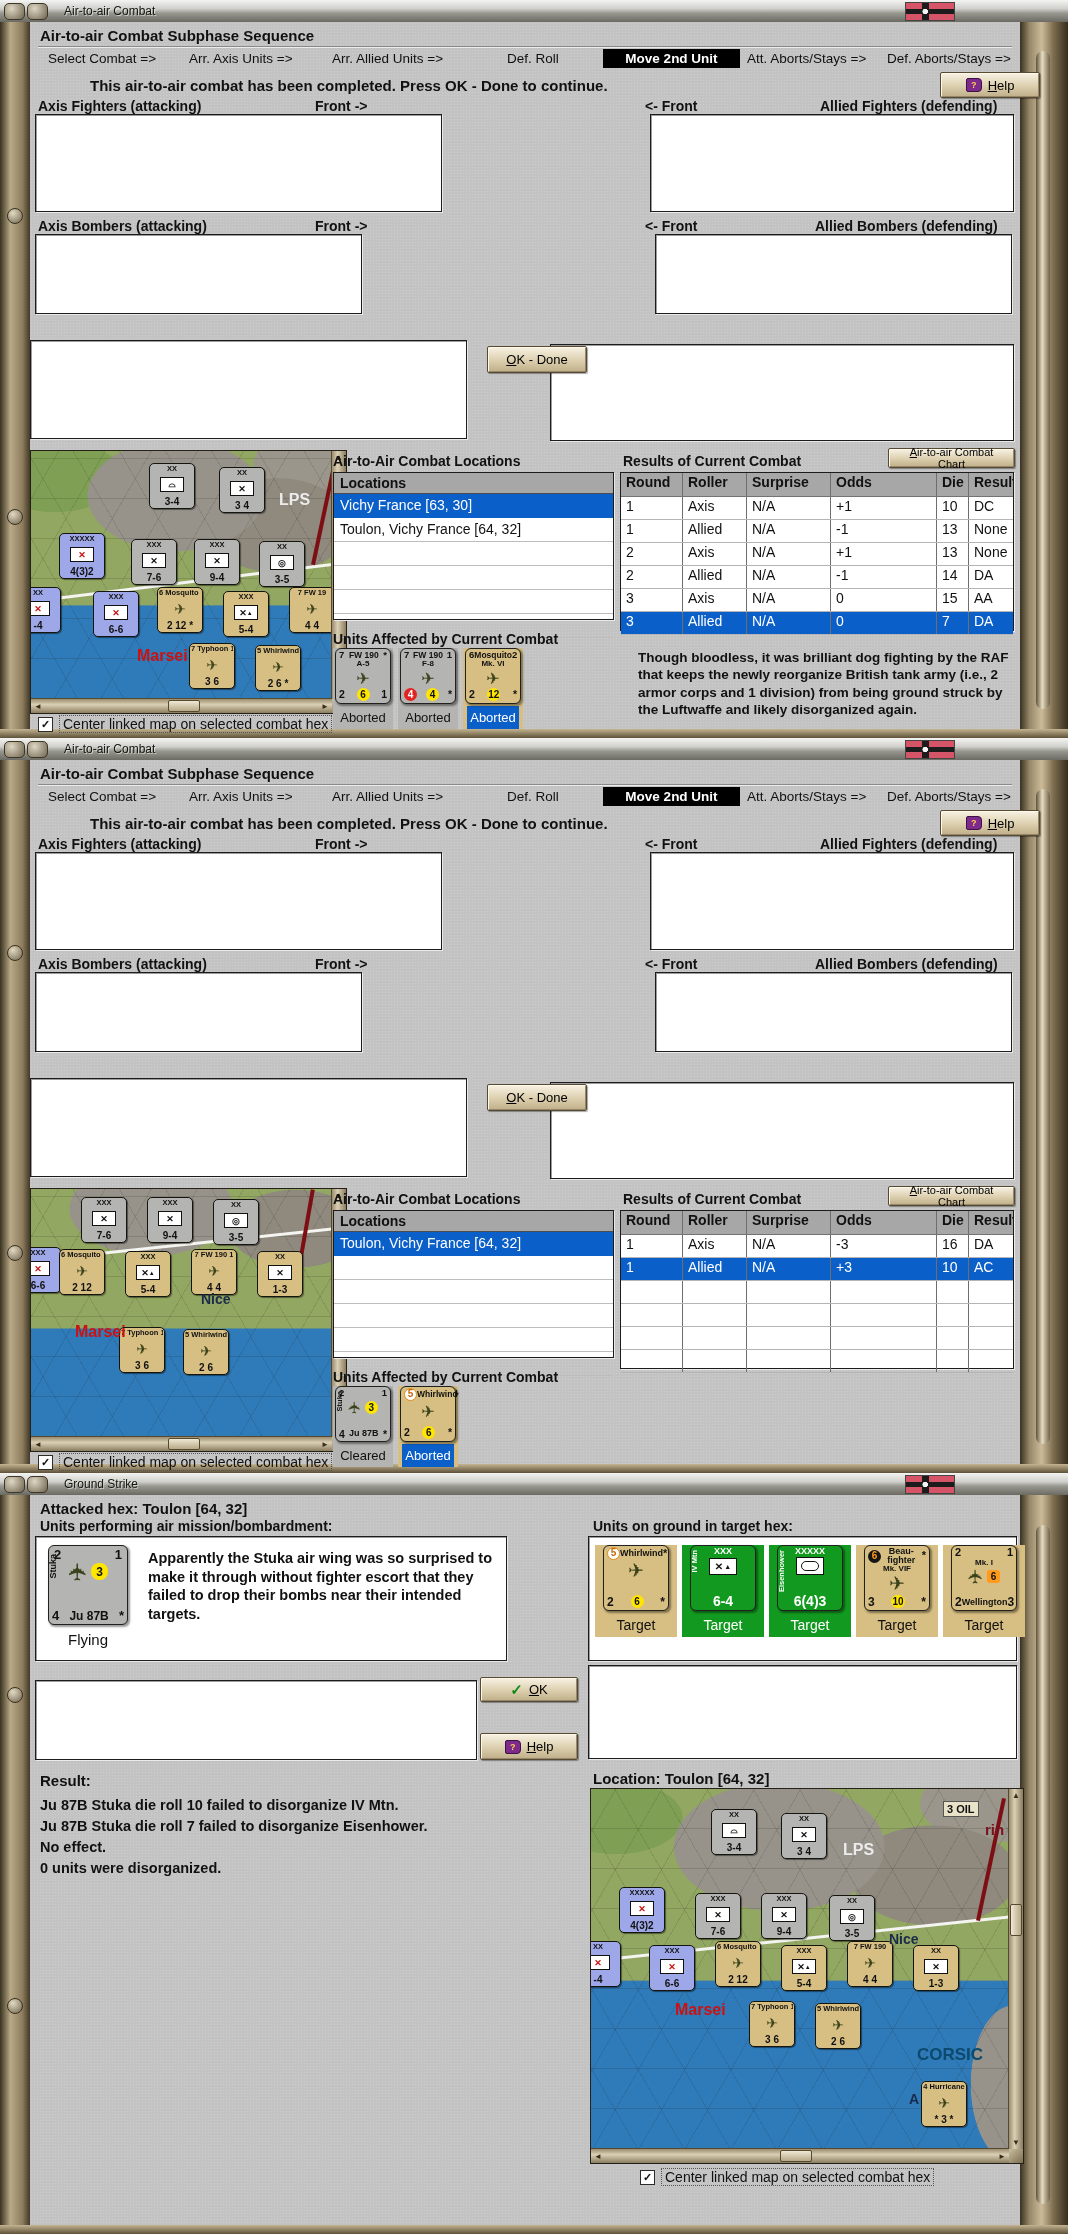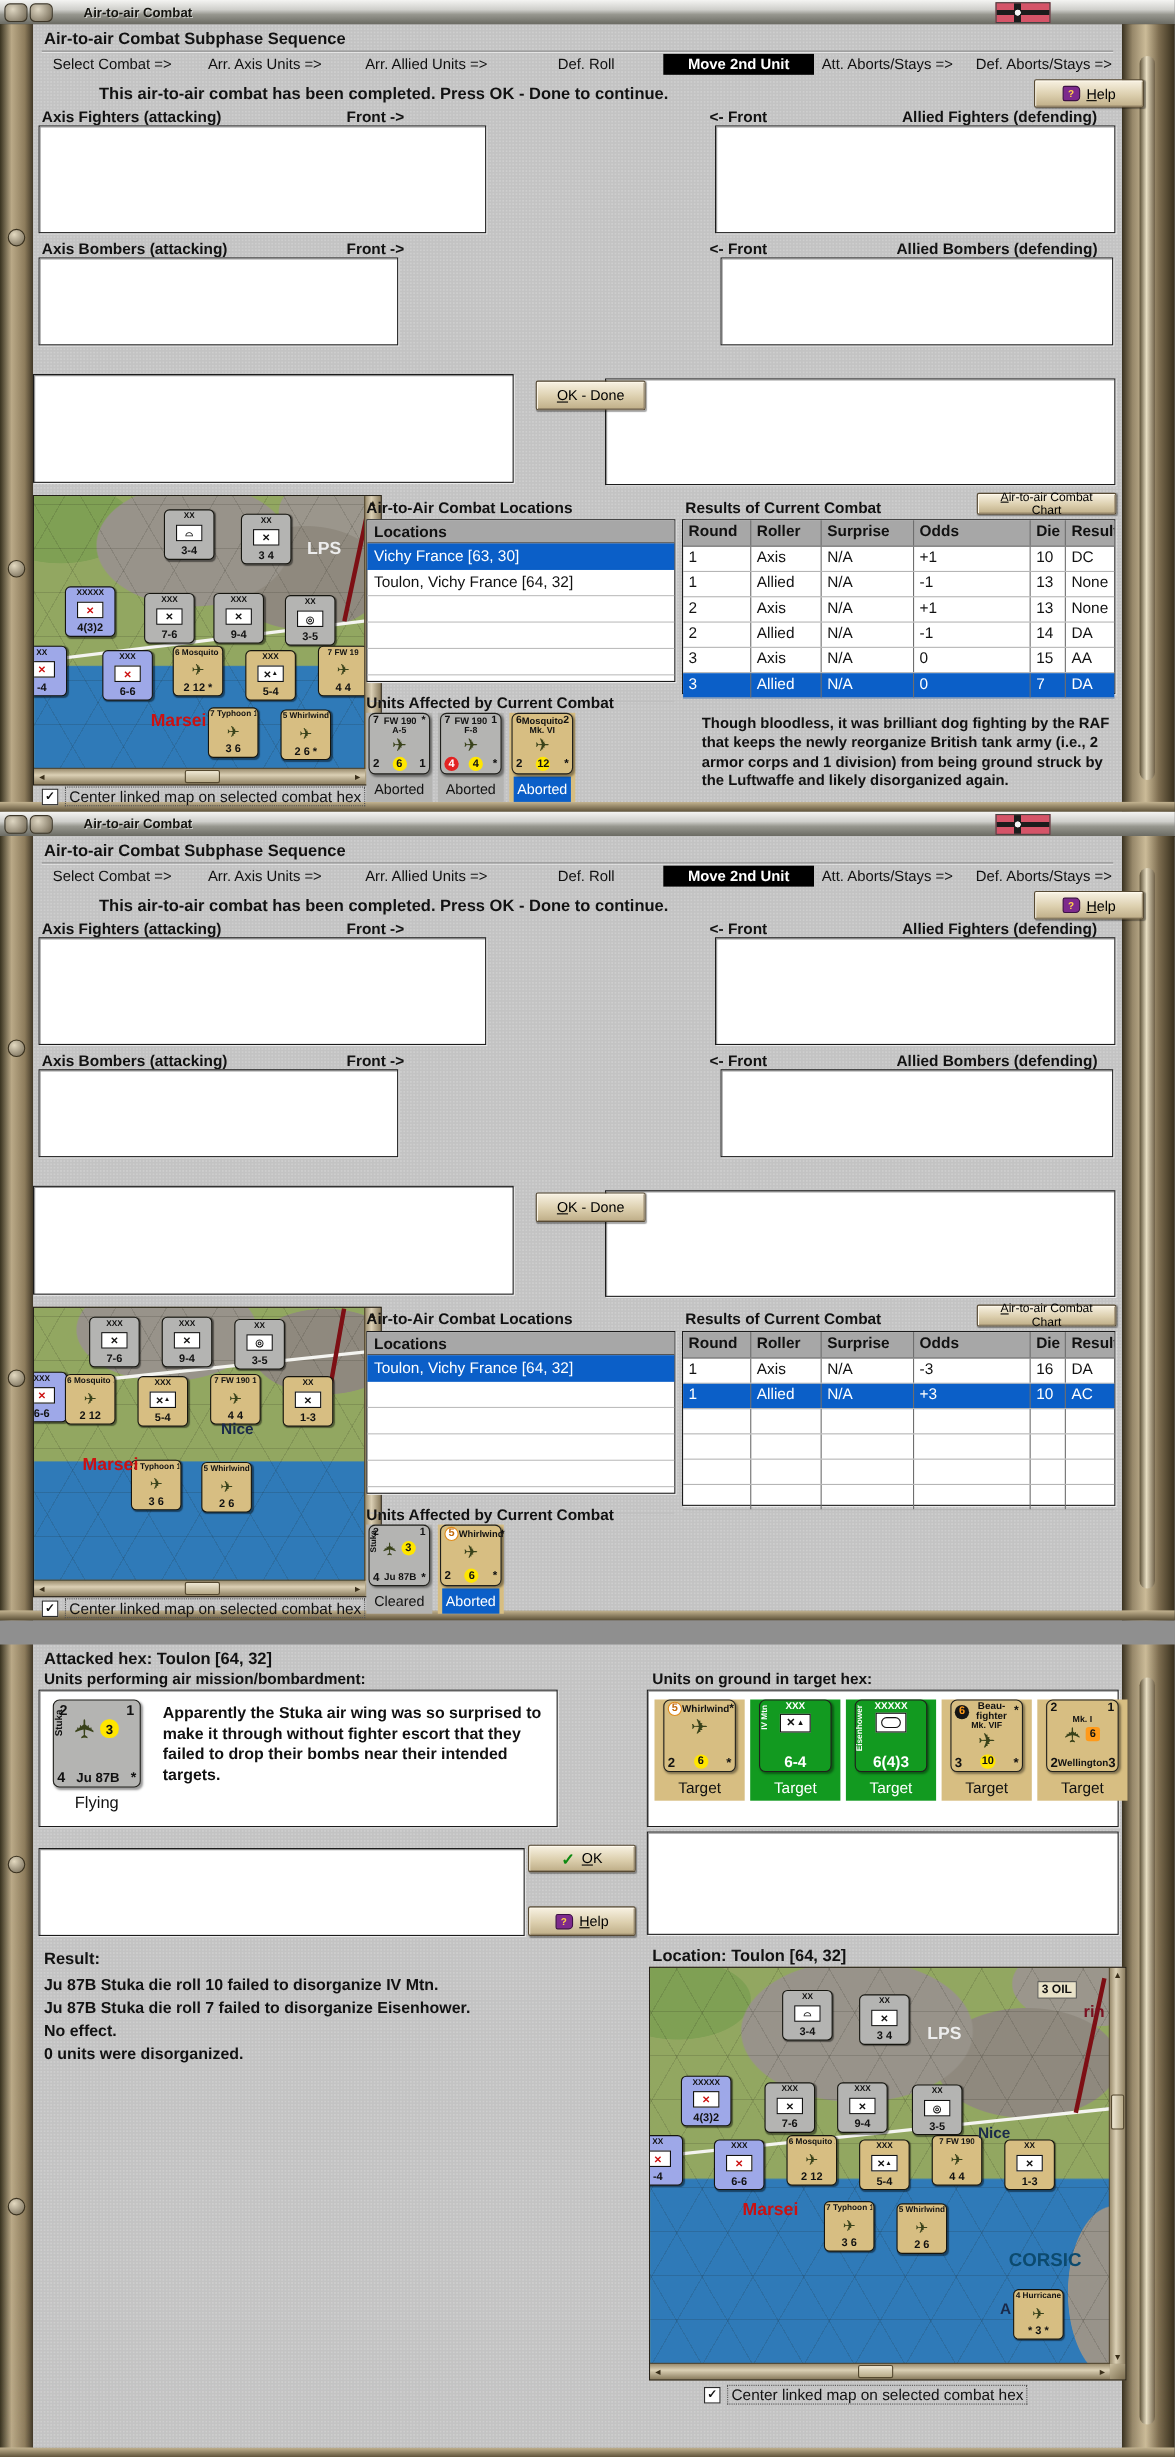--- a/index.html
+++ b/index.html
@@ -8,22 +8,22 @@
   .win{position:absolute;left:0;width:1068px;}
   .w1{top:0;height:738px;} .w2{top:738px;height:735px;} .w3{top:1473px;height:761px;}
 
   
   .titlebar{position:absolute;left:0;top:0;right:0;height:22px;
      background:linear-gradient(180deg,#f4f4f2,#cfcfcb 40%,#97978f 60%,#6b6b63);
      border-bottom:1px solid #39352b;}
   .tb-btn{position:absolute;top:3px;width:19px;height:15px;border-radius:5px;
      background:radial-gradient(circle at 35% 30%,#ded6c2,#6e6450);border:1px solid #3d3627;}
   .tb-btn.b1{left:4px;} .tb-btn.b2{left:27px;}
-  .wtitle{position:absolute;left:76px;top:4px;font-size:12px;color:#14140f;
-     text-shadow:1px 1px 0 rgba(255,255,255,.55);font-weight:bold;}
+  .wtitle{position:absolute;left:64px;top:4px;font-size:12px;color:#14140f;
+     text-shadow:1px 1px 0 rgba(255,255,255,.55);}
   .flag{position:absolute;left:905px;top:2px;width:48px;height:17px;border:1px solid #444;
      background:
        radial-gradient(circle at 40% 50%,#f4f4f4 0 2.5px,rgba(0,0,0,0) 3px),
        linear-gradient(0deg,rgba(0,0,0,0) 0 38%,#1c1c1c 38% 62%,rgba(0,0,0,0) 62%),
        linear-gradient(90deg,rgba(0,0,0,0) 0 33%,#1c1c1c 33% 47%,rgba(0,0,0,0) 47%),
        #d55468;}
   .frame-l{position:absolute;left:0;top:22px;bottom:0;width:30px;
      background:linear-gradient(90deg,#38321f,#baa987 35%,#8d7c5c 75%,#413827);}
   .frame-l::before,.frame-l::after{content:"";position:absolute;left:7px;width:14px;height:14px;
      border-radius:50%;background:radial-gradient(circle at 35% 30%,#e3d9c0,#6e6450);
@@ -757,20 +757,26 @@
     <div class="checkrow" style="left:8px;top:694px;">
       <span class="cbx">
           <span>✓</span>
         </span>
       <span class="cbl">Center linked map on selected combat hex</span>
     </div>
   </div>
 </div>
 
 <div class="win w3">
+  <div class="titlebar">
+    <span class="tb-btn b1"></span>
+    <span class="tb-btn b2"></span>
+    <span class="wtitle">Ground Strike</span>
+    <span class="flag"></span>
+  </div>
   <div class="frame-l"></div>
   <div class="frame-r"></div>
   <div class="frame-b"></div>
   <div class="client">
     <div class="hdr" style="left:10px;top:5px;">Attacked hex: Toulon  [64, 32]</div>
     <div class="slabel" style="left:10px;top:23px;">Units performing air mission/bombardment:</div>
     <div class="slabel" style="left:563px;top:23px;">Units on ground in target hex:</div>
 
     <div class="whitebox" style="left:5px;top:41px;width:470px;height:123px;">
       <div class="ucell big" style="position:absolute;left:10px;top:8px;width:84px;">

